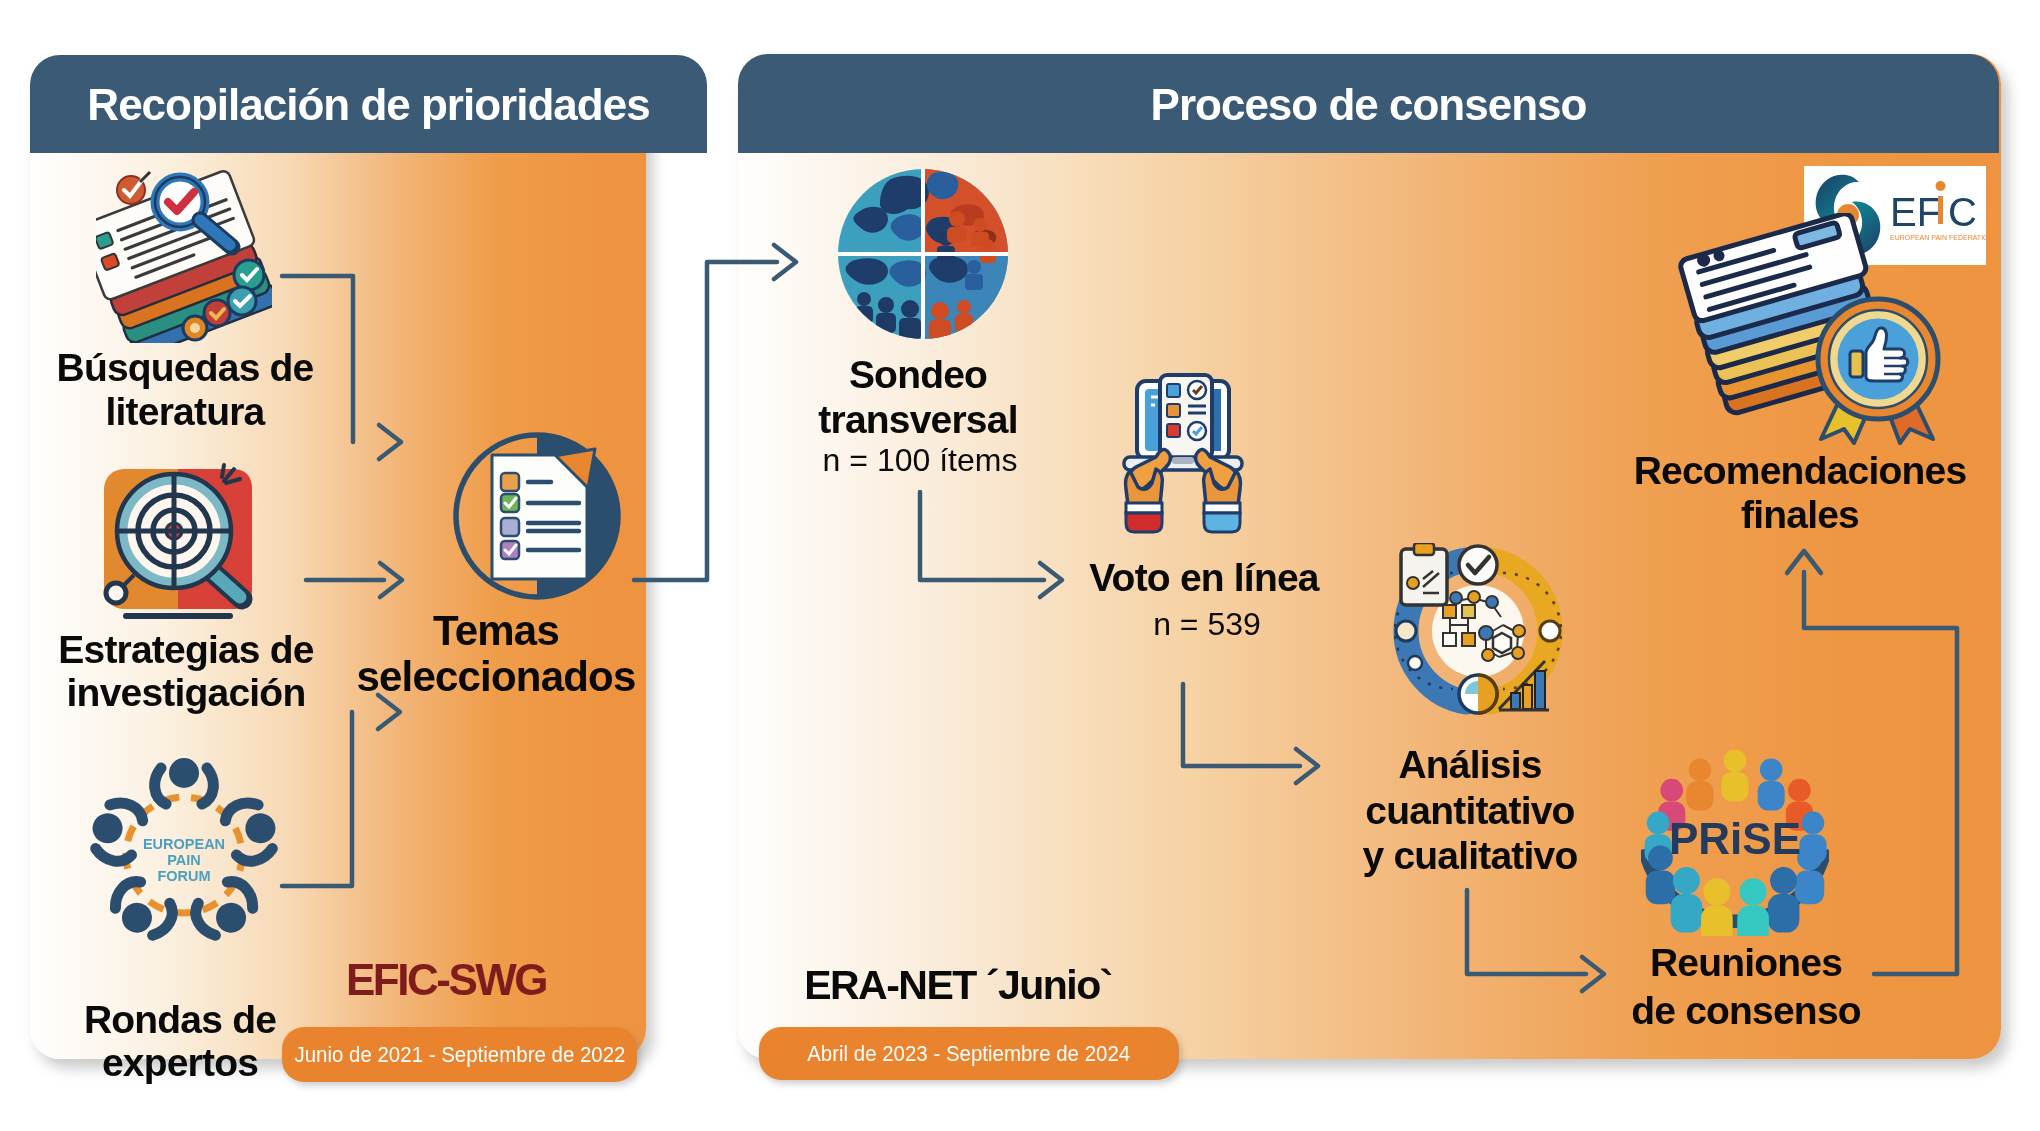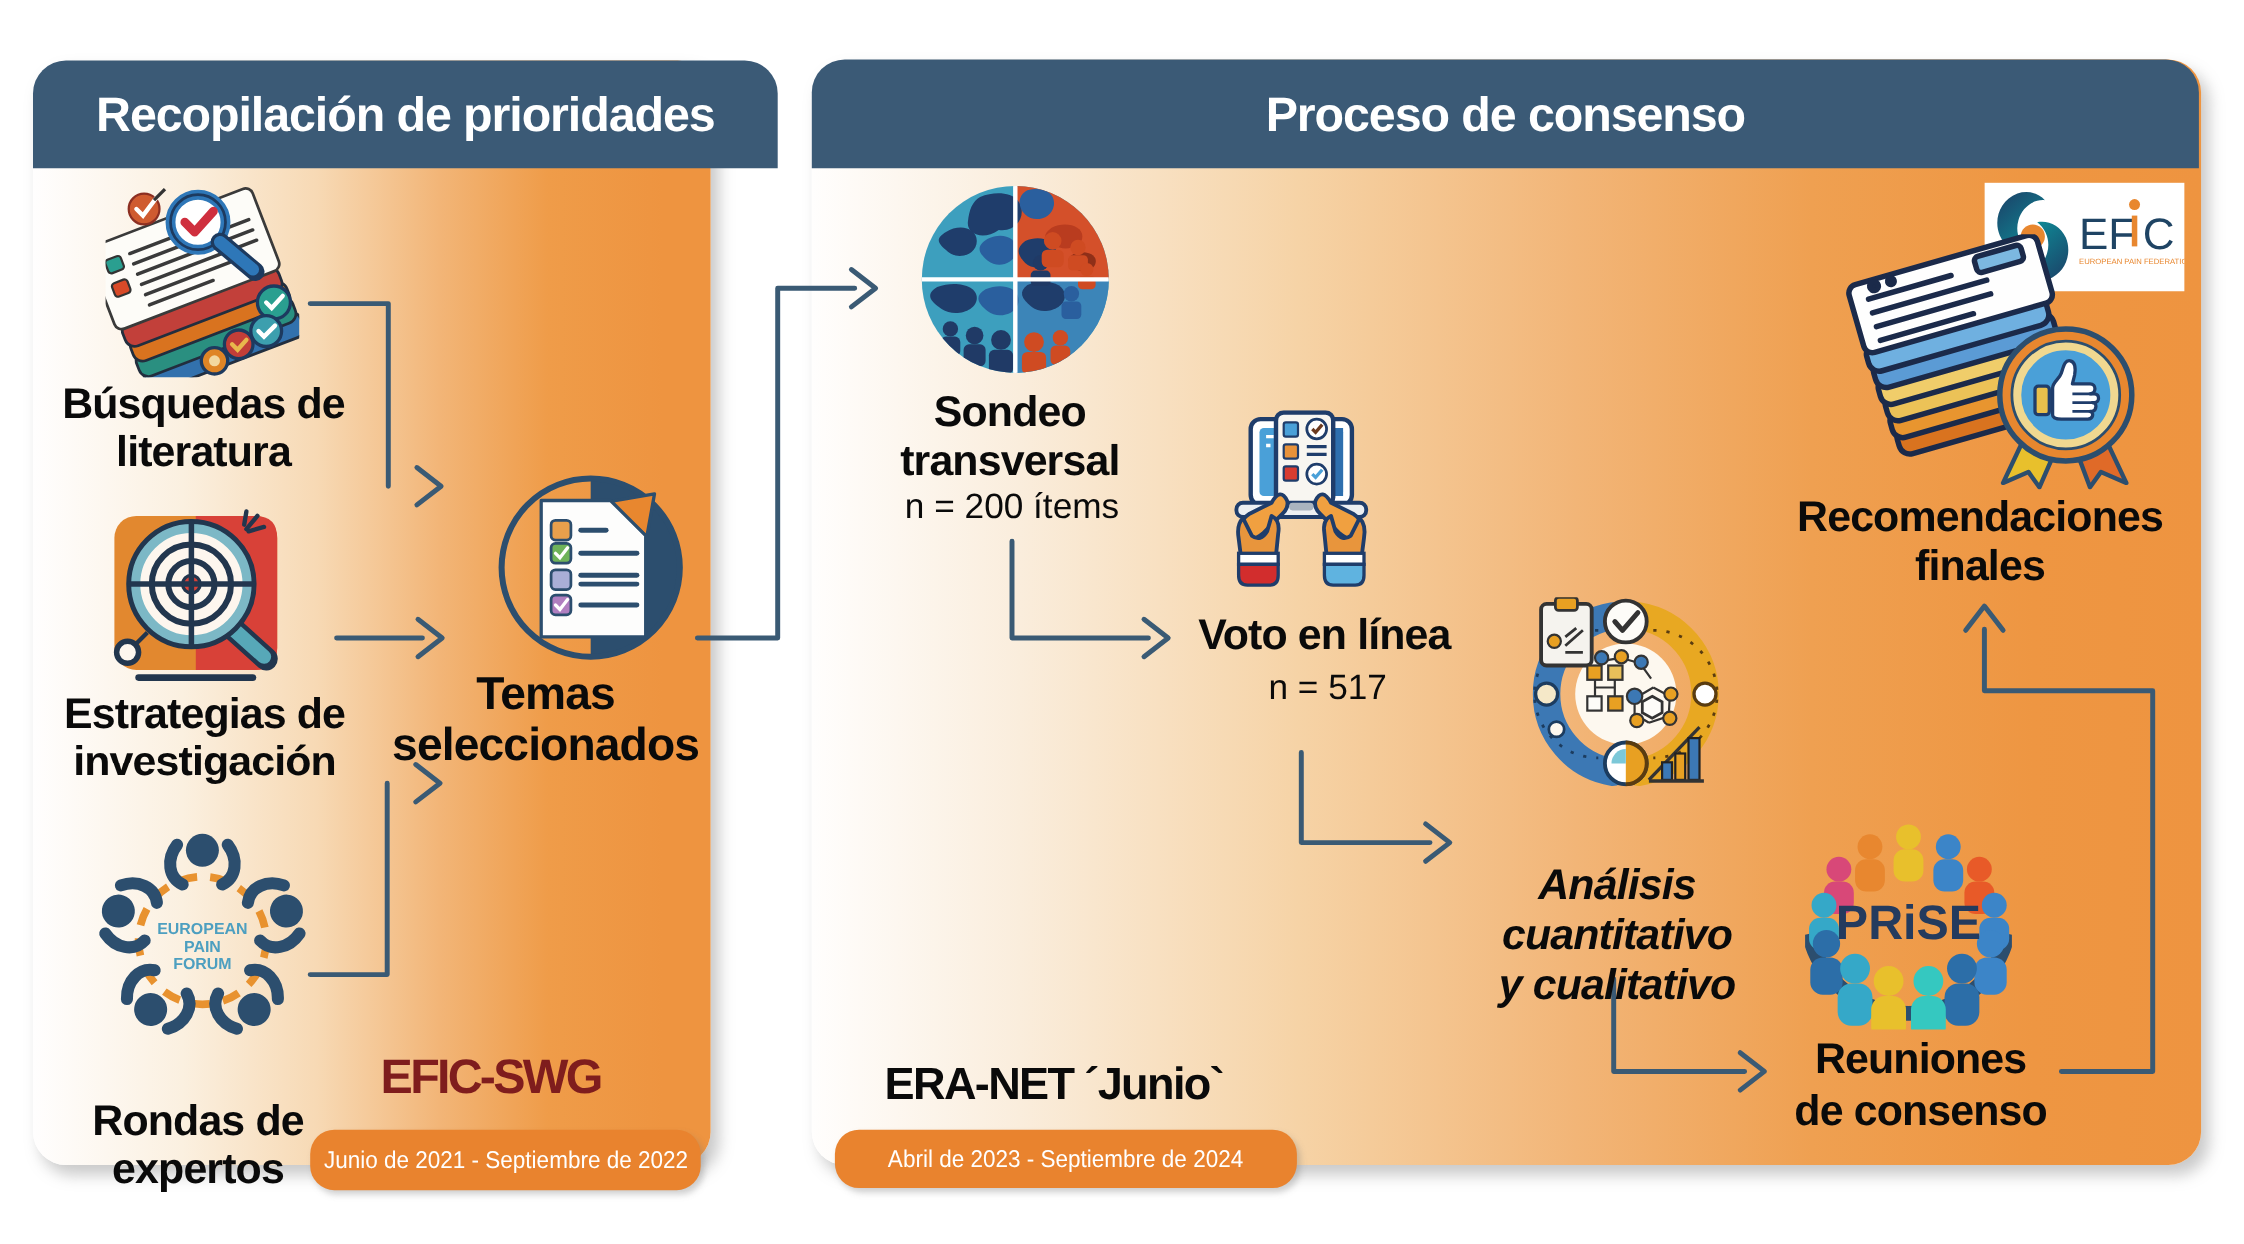--- a/index.html
+++ b/index.html
@@ -45,24 +45,24 @@
     <path d="M1582 957 L1604 974 L1582 991"></path>
 <path d="M1874 974 H1957 V628 H1804 V572"></path>
     <path d="M1787 573 L1804 551 L1821 573"></path>
 </svg>
 
 <div class="lbl" style="left:185px;top:346px;">Búsquedas de<br>literatura</div>
 <div class="lbl" style="left:186px;top:628px;line-height:43px;">Estrategias de<br>investigación</div>
 <div class="lbl" style="left:180px;top:998px;line-height:43px;">Rondas de<br>expertos</div>
 <div class="lbl" style="left:496px;top:608px;font-size:42px;line-height:46px;">Temas<br>seleccionados</div>
 <div class="lbl" style="left:918px;top:352px;line-height:45px;">Sondeo<br>transversal</div>
-<div class="lbl" style="left:920px;top:438px;font-weight:normal;font-size:32px;letter-spacing:0;">n = 200 ítems</div>
+<div class="lbl" style="left:920px;top:438px;font-weight:normal;font-size:32px;letter-spacing:0;">n = 100 ítems</div>
 <div class="lbl" style="left:1204px;top:556px;">Voto en línea</div>
-<div class="lbl" style="left:1207px;top:602px;font-weight:normal;font-size:32px;letter-spacing:0;">n = 517</div>
-<div class="lbl" style="left:1470px;top:782px;line-height:45.5px;font-style:italic;">Análisis<br>cuantitativo<br>y cualitativo</div>
+<div class="lbl" style="left:1207px;top:602px;font-weight:normal;font-size:32px;letter-spacing:0;">n = 539</div>
+<div class="lbl" style="left:1470px;top:742px;line-height:45.5px;">Análisis<br>cuantitativo<br>y cualitativo</div>
 <div class="lbl" style="left:1746px;top:939px;line-height:48px;">Reuniones<br>de consenso</div>
 <div class="lbl" style="left:1800px;top:449px;line-height:44px;">Recomendaciones<br>finales</div>
 <div class="lbl" style="left:446px;top:958px;font-size:44px;letter-spacing:-2.5px;color:#7f1d1d;">EFIC-SWG</div>
 <div class="lbl" style="left:958px;top:963px;font-size:41px;letter-spacing:-1.5px;">ERA-NET ´Junio`</div>
 <div class="date" style="left:282px;top:1027px;width:355px;height:55px;line-height:55px;font-size:22px;"><span class="dsq">Junio de 2021 - Septiembre de 2022</span></div>
 <div class="date" style="left:759px;top:1027px;width:420px;height:53px;line-height:53px;font-size:22px;"><span class="dsq">Abril de 2023 - Septiembre de 2024</span></div>
 
 <svg class="abs" style="left:96px;top:163px" width="176" height="180" viewBox="0 0 176 180">
 <g transform="rotate(-21 88 100)">
 <rect x="10" y="148" width="152" height="24" rx="9" fill="#3271ad" stroke="#222e3e" stroke-width="2.5"></rect>

